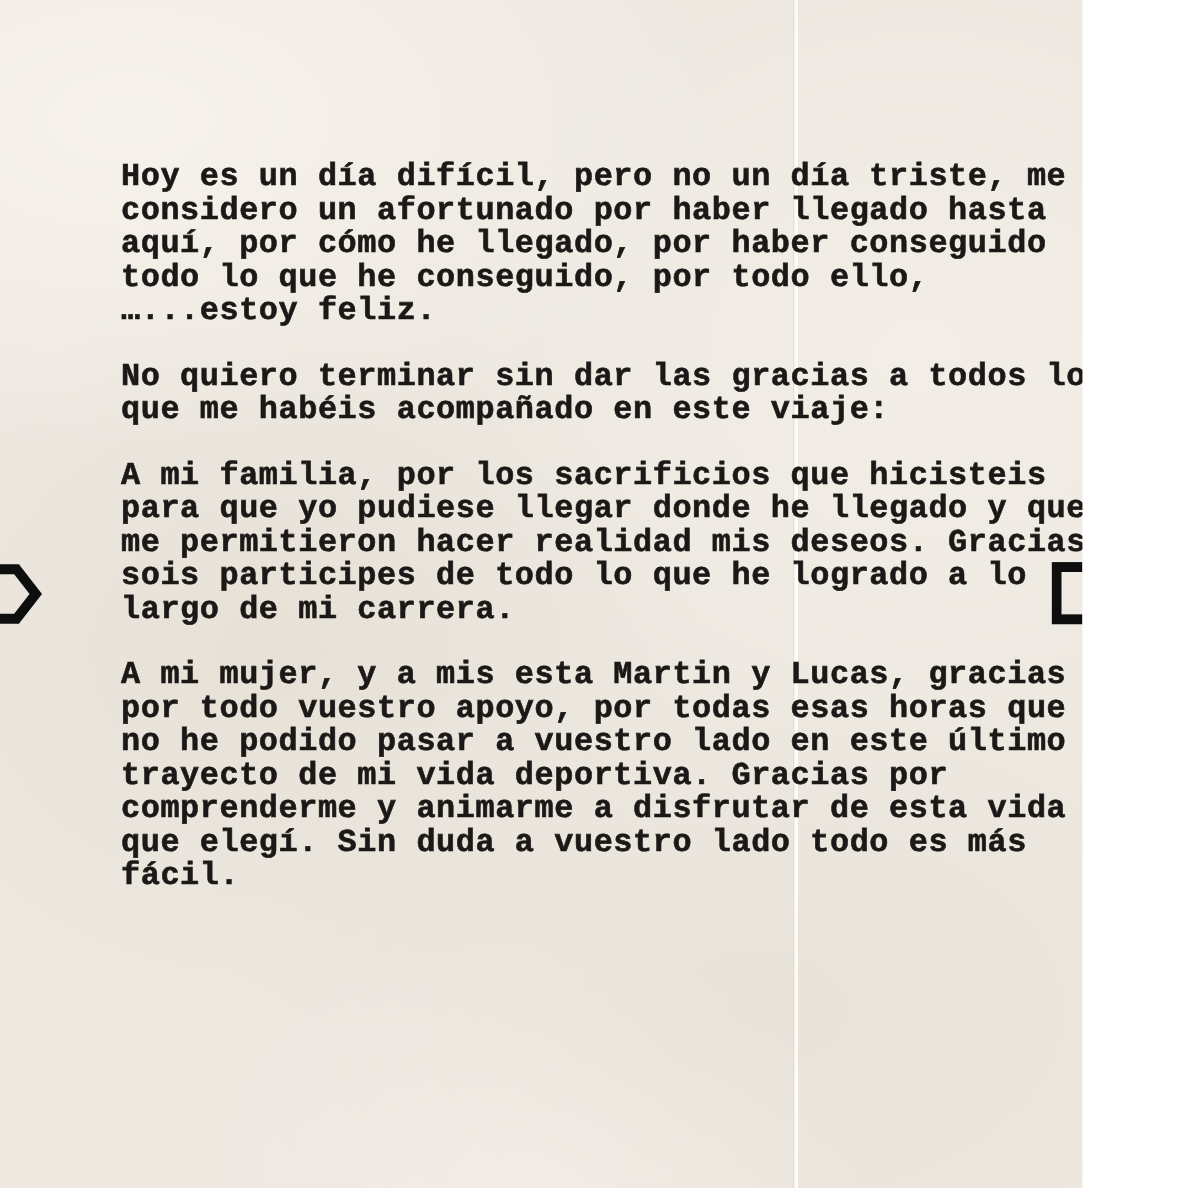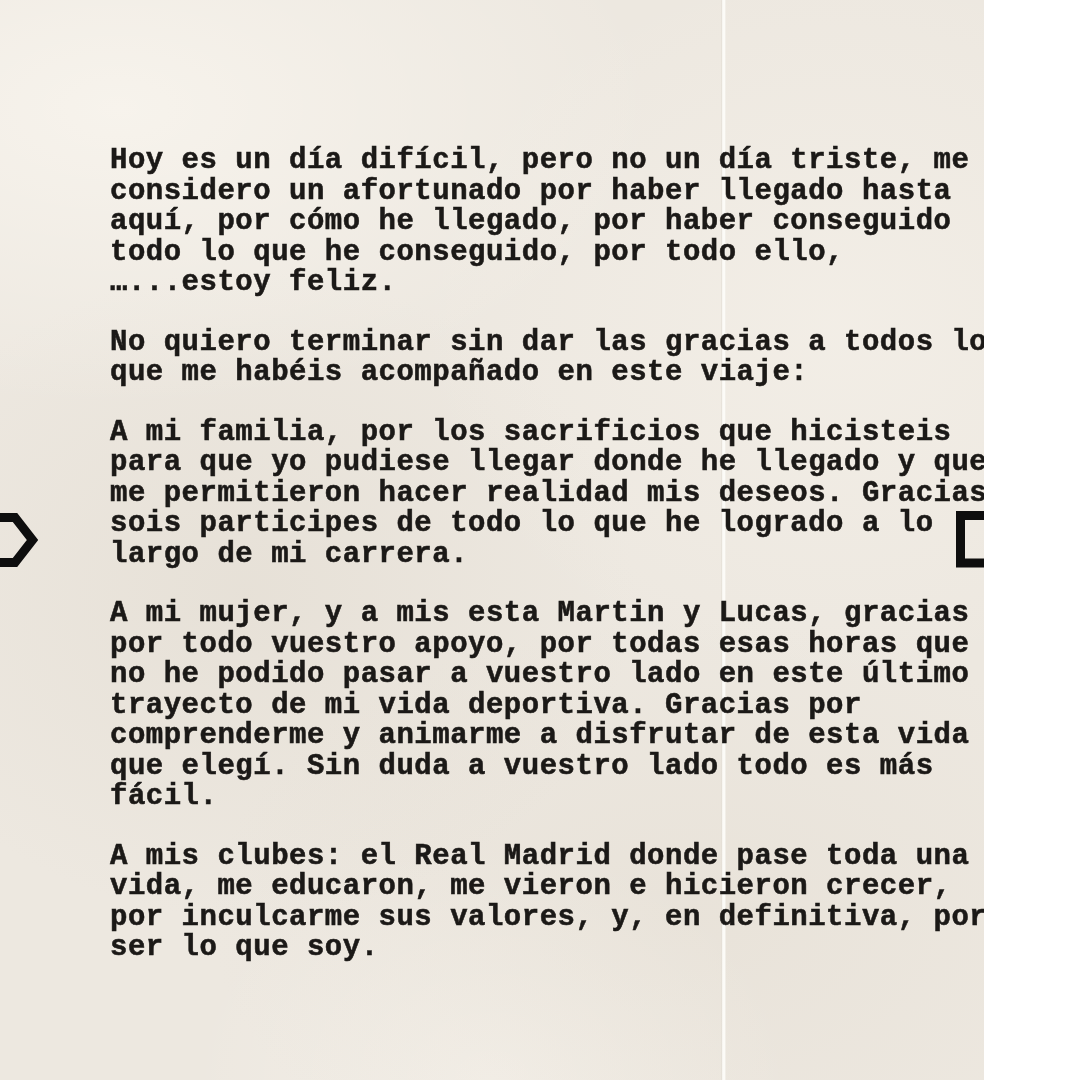--- a/index.html
+++ b/index.html
@@ -88,19 +88,15 @@
 me permitieron hacer realidad mis deseos. Gracias
 sois participes de todo lo que he logrado a lo
 largo de mi carrera.</p>
     <p>A mi mujer, y a mis esta Martin y Lucas, gracias
 por todo vuestro apoyo, por todas esas horas que
 no he podido pasar a vuestro lado en este último
 trayecto de mi vida deportiva. Gracias por
 comprenderme y animarme a disfrutar de esta vida
 que elegí. Sin duda a vuestro lado todo es más
 fácil.</p>
-    <p>A mis clubes: el Real Madrid donde pase toda una
-vida, me educaron, me vieron e hicieron crecer,
-por inculcarme sus valores, y, en definitiva, por
-ser lo que soy.</p>
   </div>
 
 </div>
 
 </body></html>

